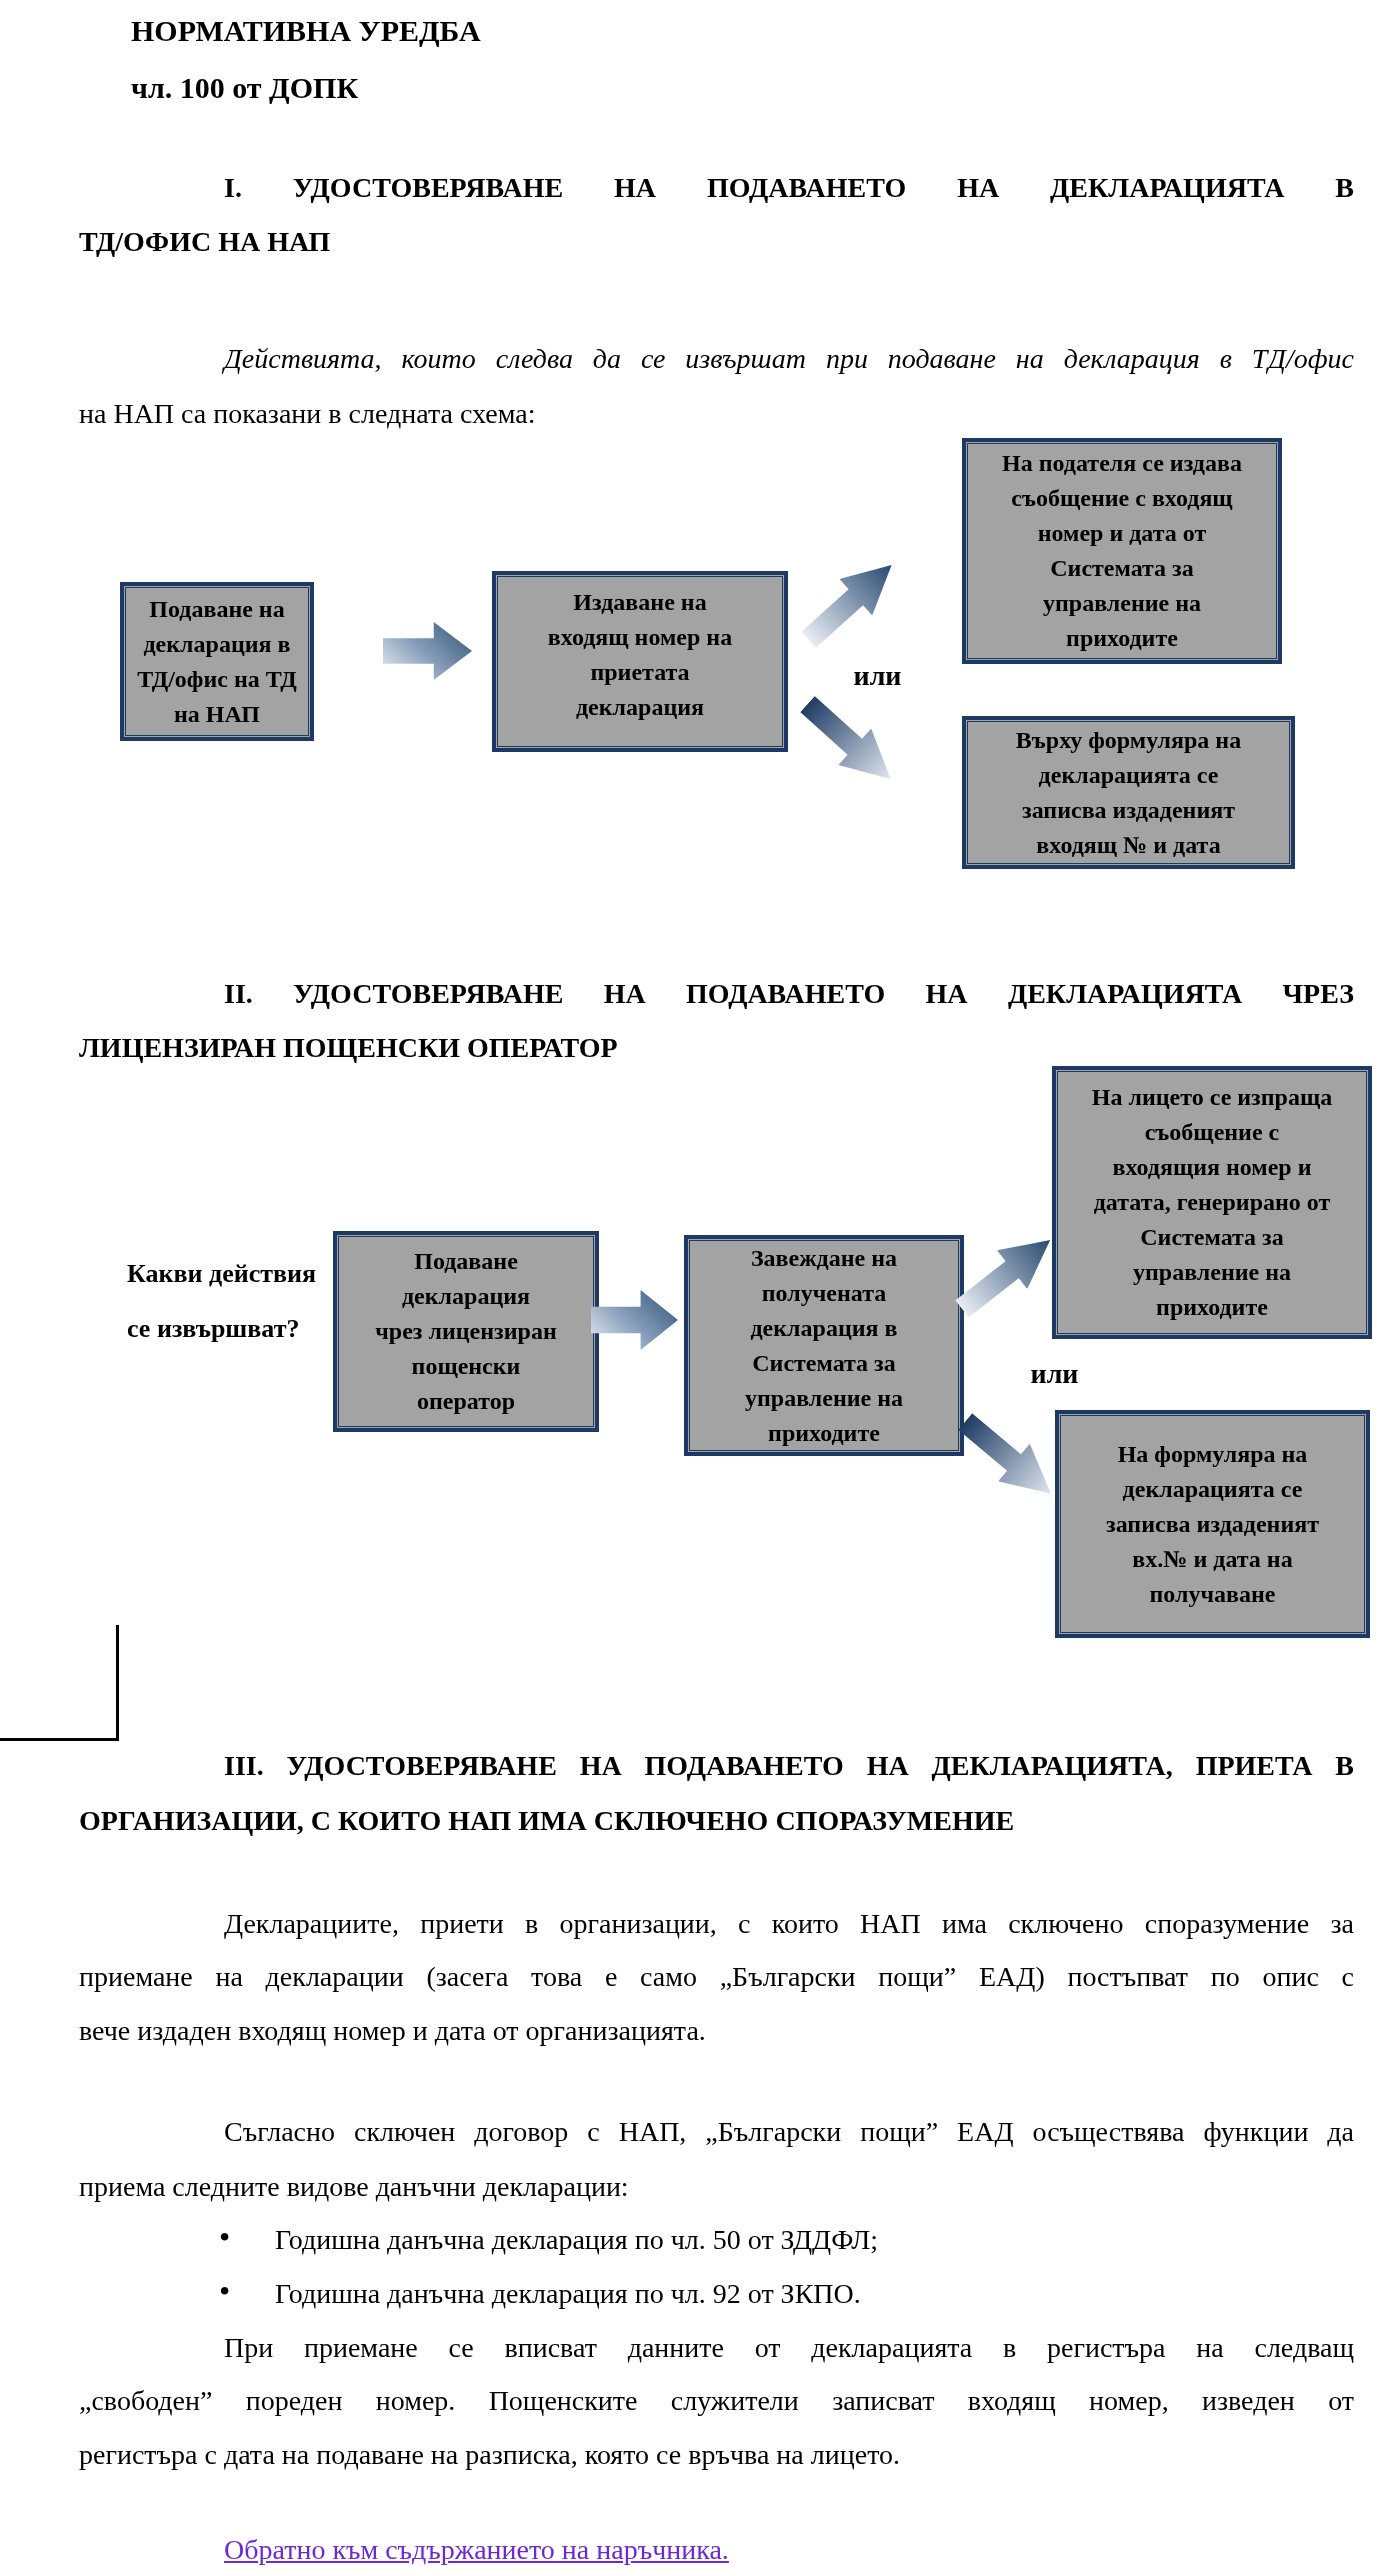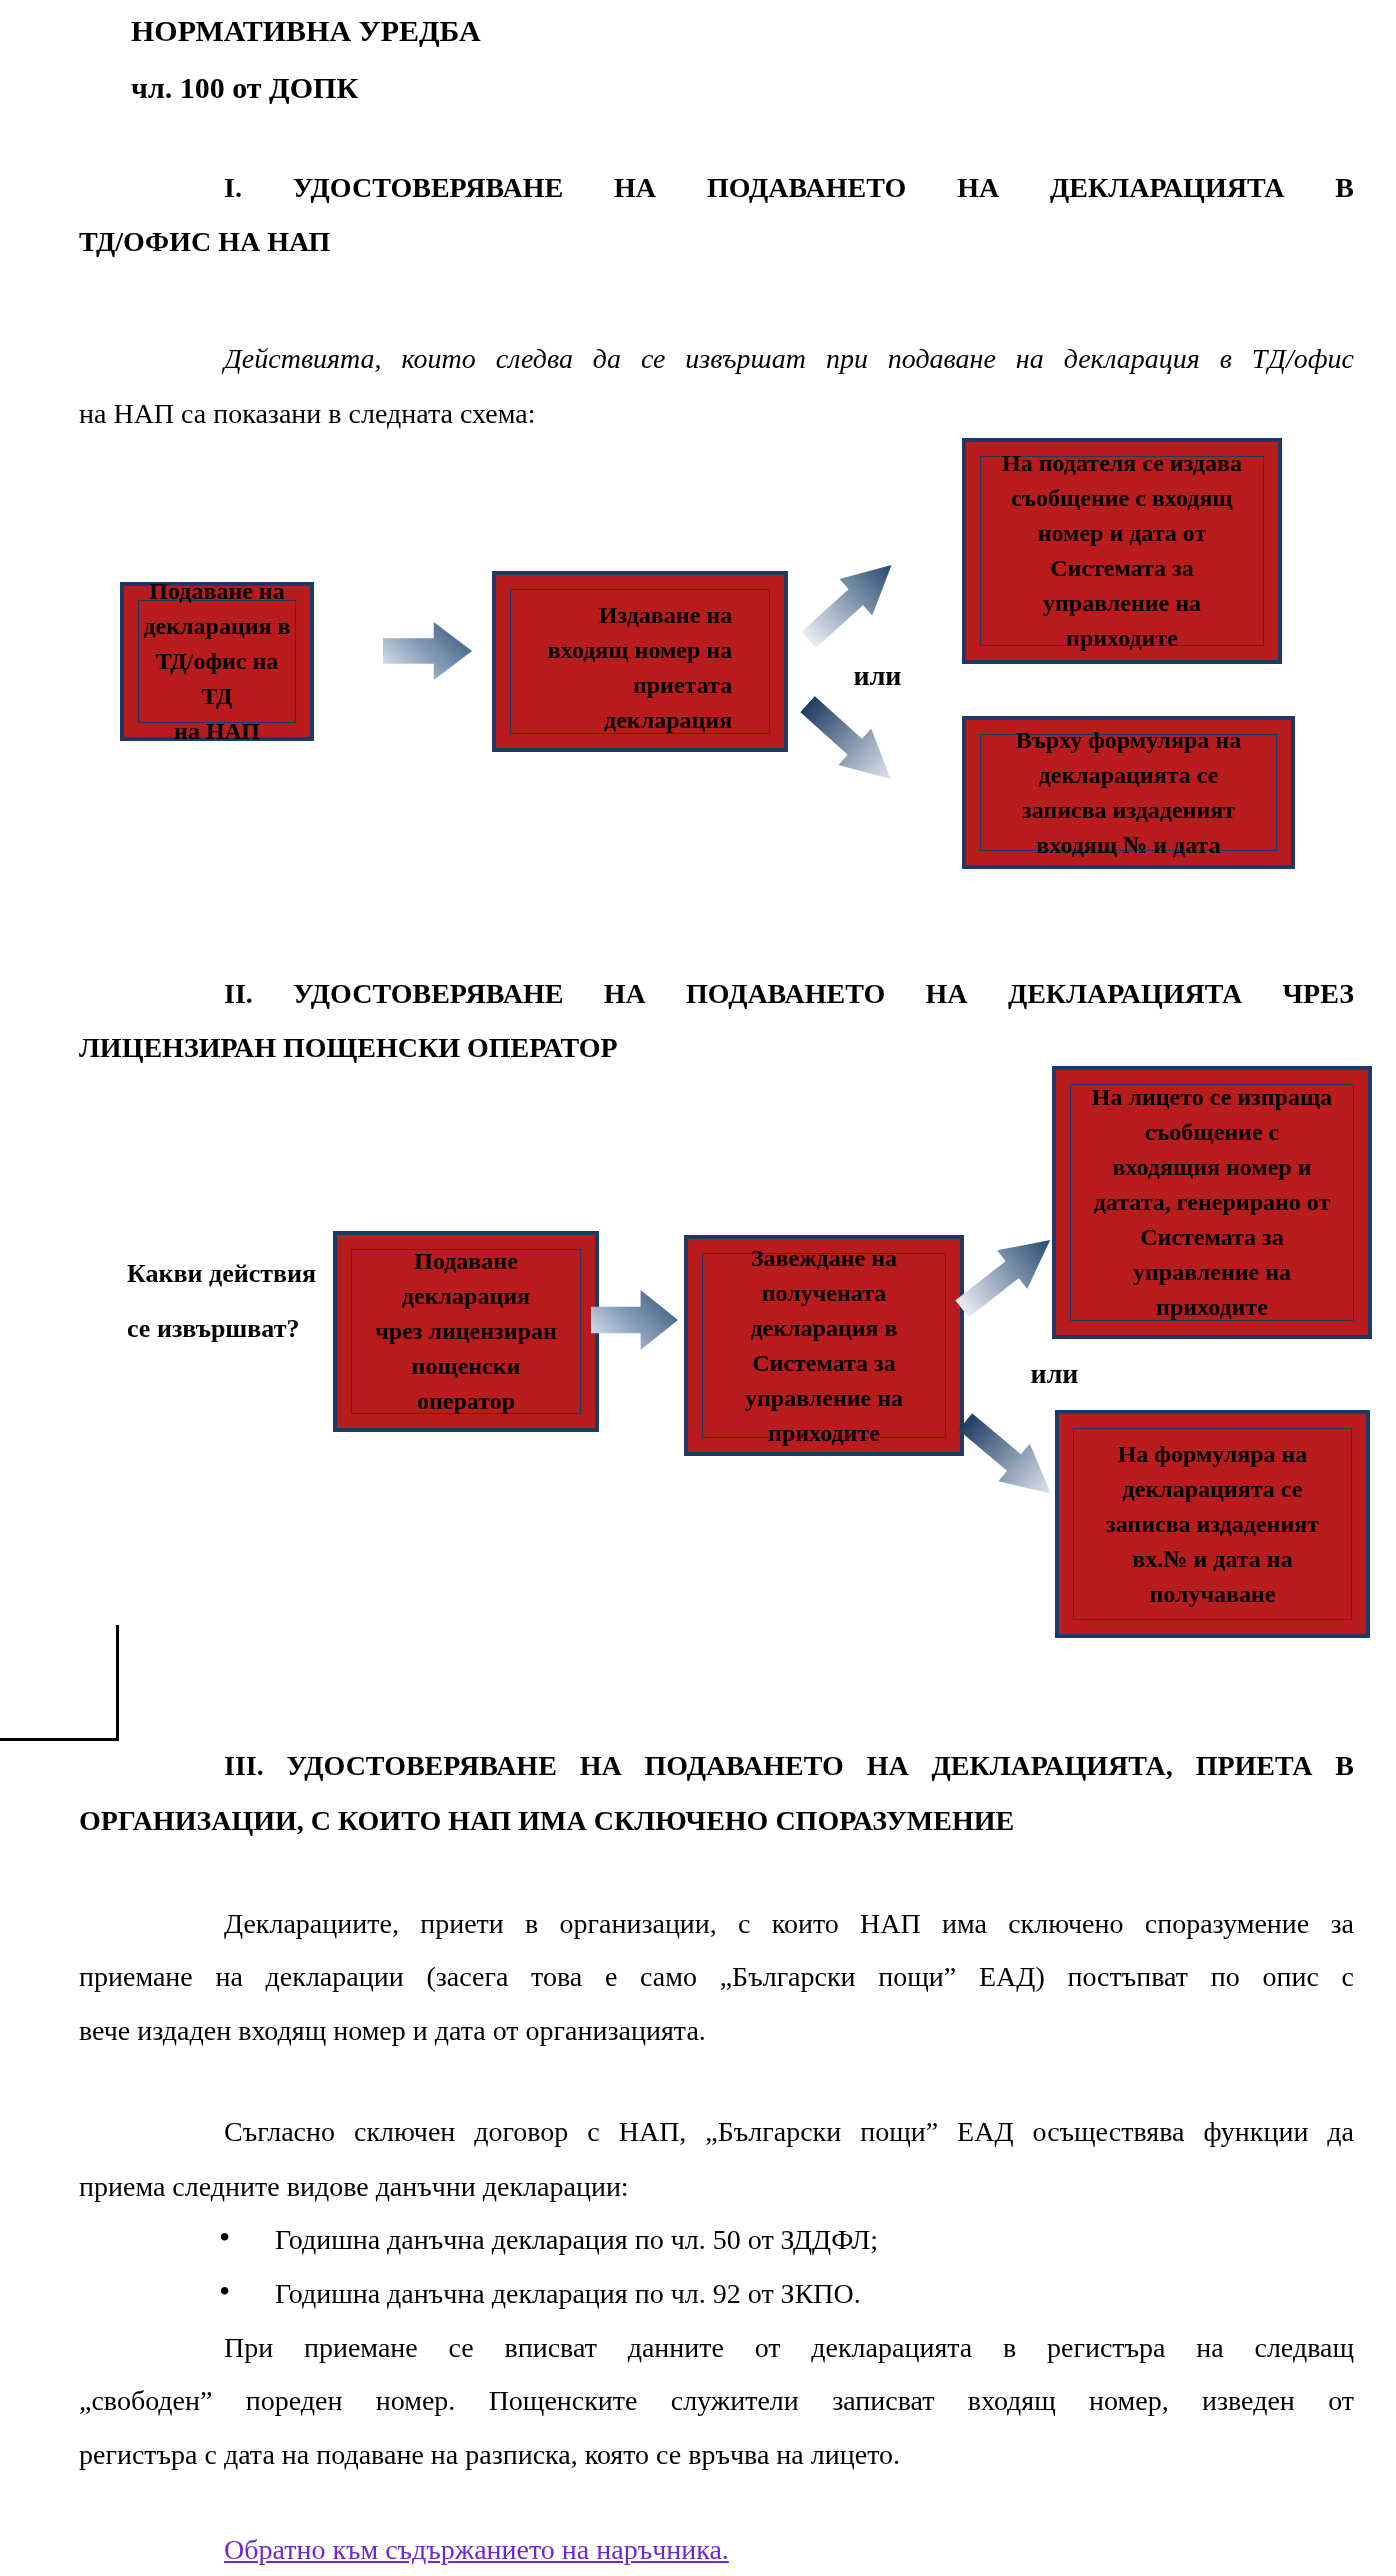--- a/index.html
+++ b/index.html
@@ -19,27 +19,27 @@
   .just{text-align:justify;text-align-last:justify;}
   .pline{left:79px;width:1275px;font-size:28px;line-height:53px;}
   .indent{text-indent:145px;}
   .bullet-row{left:79px;width:1275px;font-size:28px;line-height:53px;}
   .bullet-row .dot{position:absolute;left:140px;top:-1.9px;font-size:32px;}
   .bullet-row .btxt{display:block;padding-left:196px;}
   .side-label{left:79px;top:1246px;width:280px;font-weight:bold;font-size:26px;line-height:55px;white-space:pre-line;margin-left:48px;}
   .or-label{font-weight:bold;font-size:28px;line-height:34px;width:93px;text-align:center;}
   .doc-link{left:224px;top:2523px;font-size:28px;line-height:53px;color:#6d28d9;text-decoration:underline;cursor:pointer;}
   
-  .dbox{border:4.7px solid var(--navy);padding:14px;background:#b91c1c;box-sizing:border-box;}
+  .dbox{border:4.7px solid var(--navy);padding:1px;background:#a3a3a3;box-sizing:border-box;}
   .dbox .inner{
     border:1.9px solid var(--navy);width:100%;height:100%;box-sizing:border-box;
     display:flex;align-items:center;justify-content:center;
     text-align:center;font-weight:bold;font-size:24px;line-height:35px;white-space:pre-line;
   }
-  .dbox.topalign .inner{align-items:flex-start;padding-top:7.5px;text-align:right;}
+  .dbox.topalign .inner{align-items:flex-start;padding-top:7.5px;}
   
   .block-arrow{
     clip-path:polygon(0 28%,57% 28%,57% 0,100% 50%,57% 100%,57% 72%,0 72%);
   }
   .grad-lr{background:linear-gradient(45deg,#e9edf4 0%,#8aa0bc 45%,#2d5174 100%);}
   .grad-updark{background:linear-gradient(90deg,#e9edf4 0%,#274a70 100%);}
   .grad-dnlight{background:linear-gradient(90deg,#1f3c64 0%,#dfe6ef 100%);}
   
   .brk{background:#000;}
 </style>

